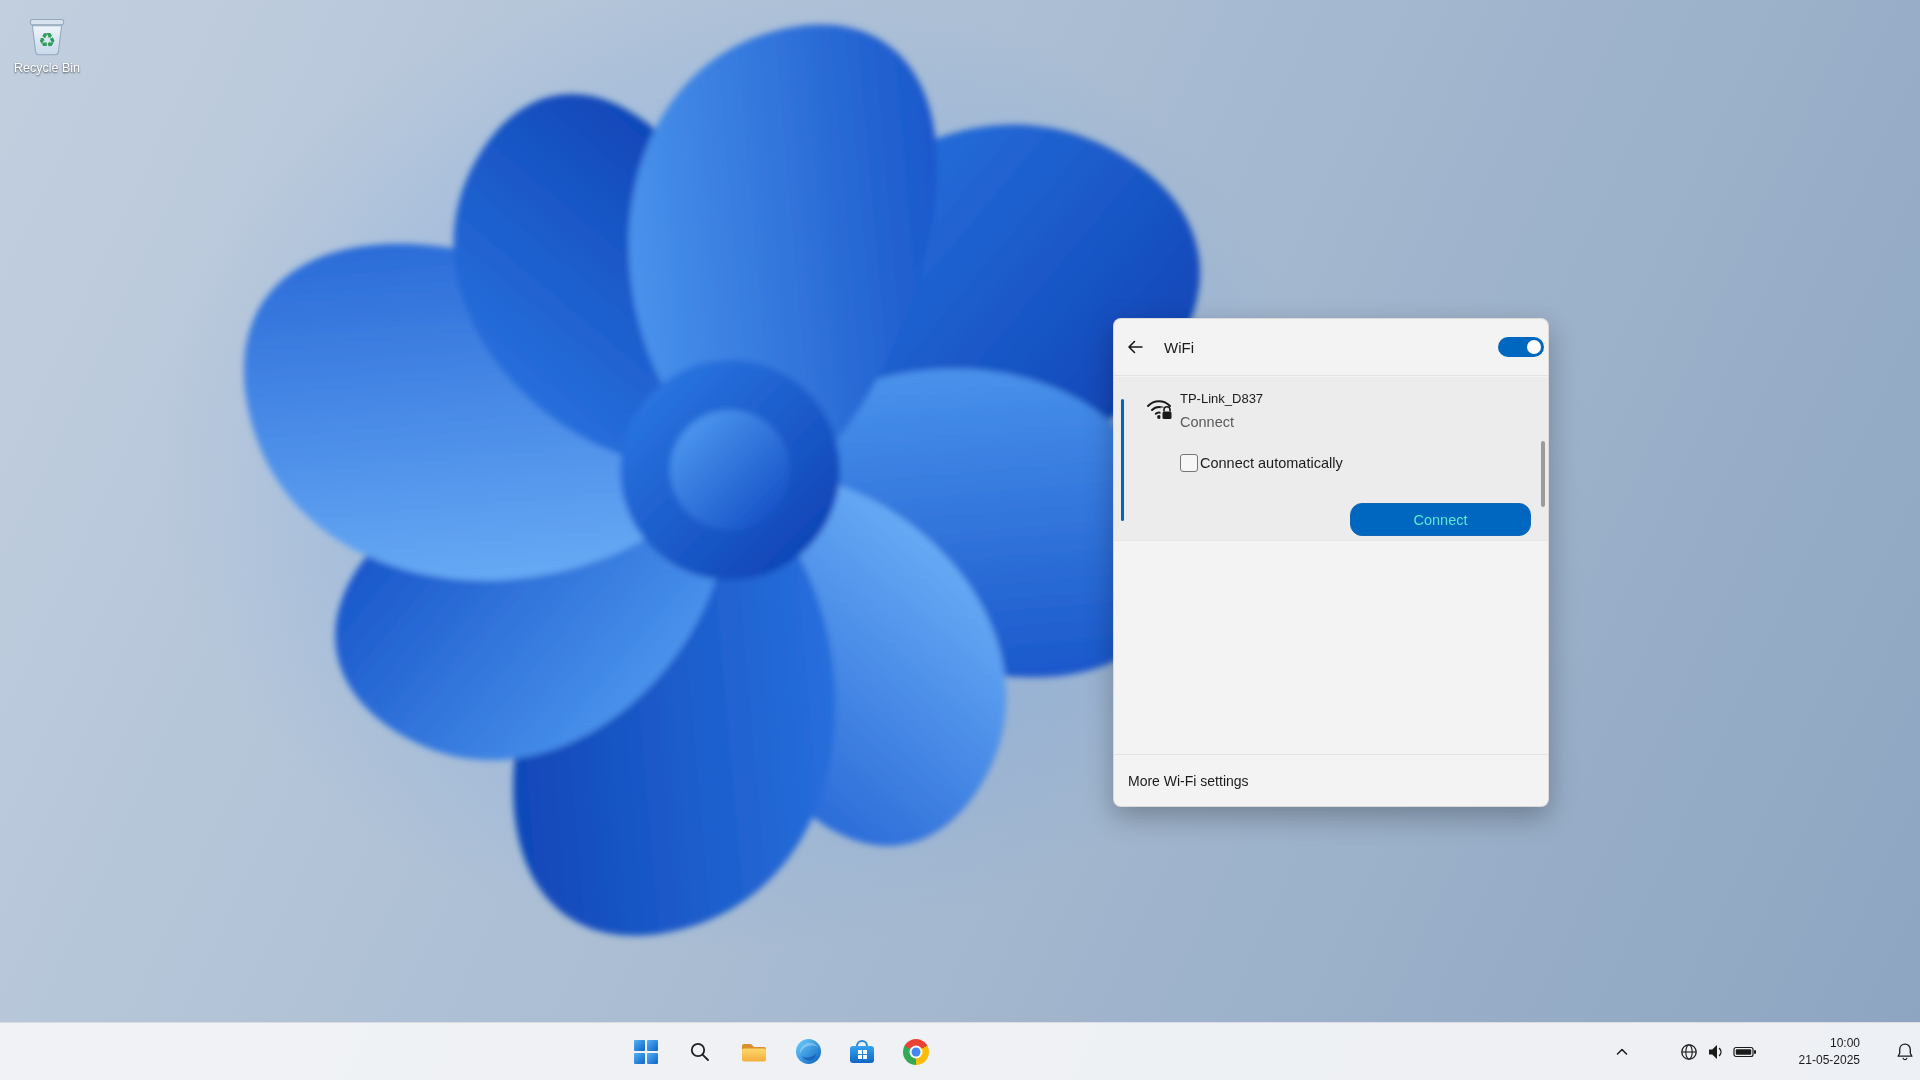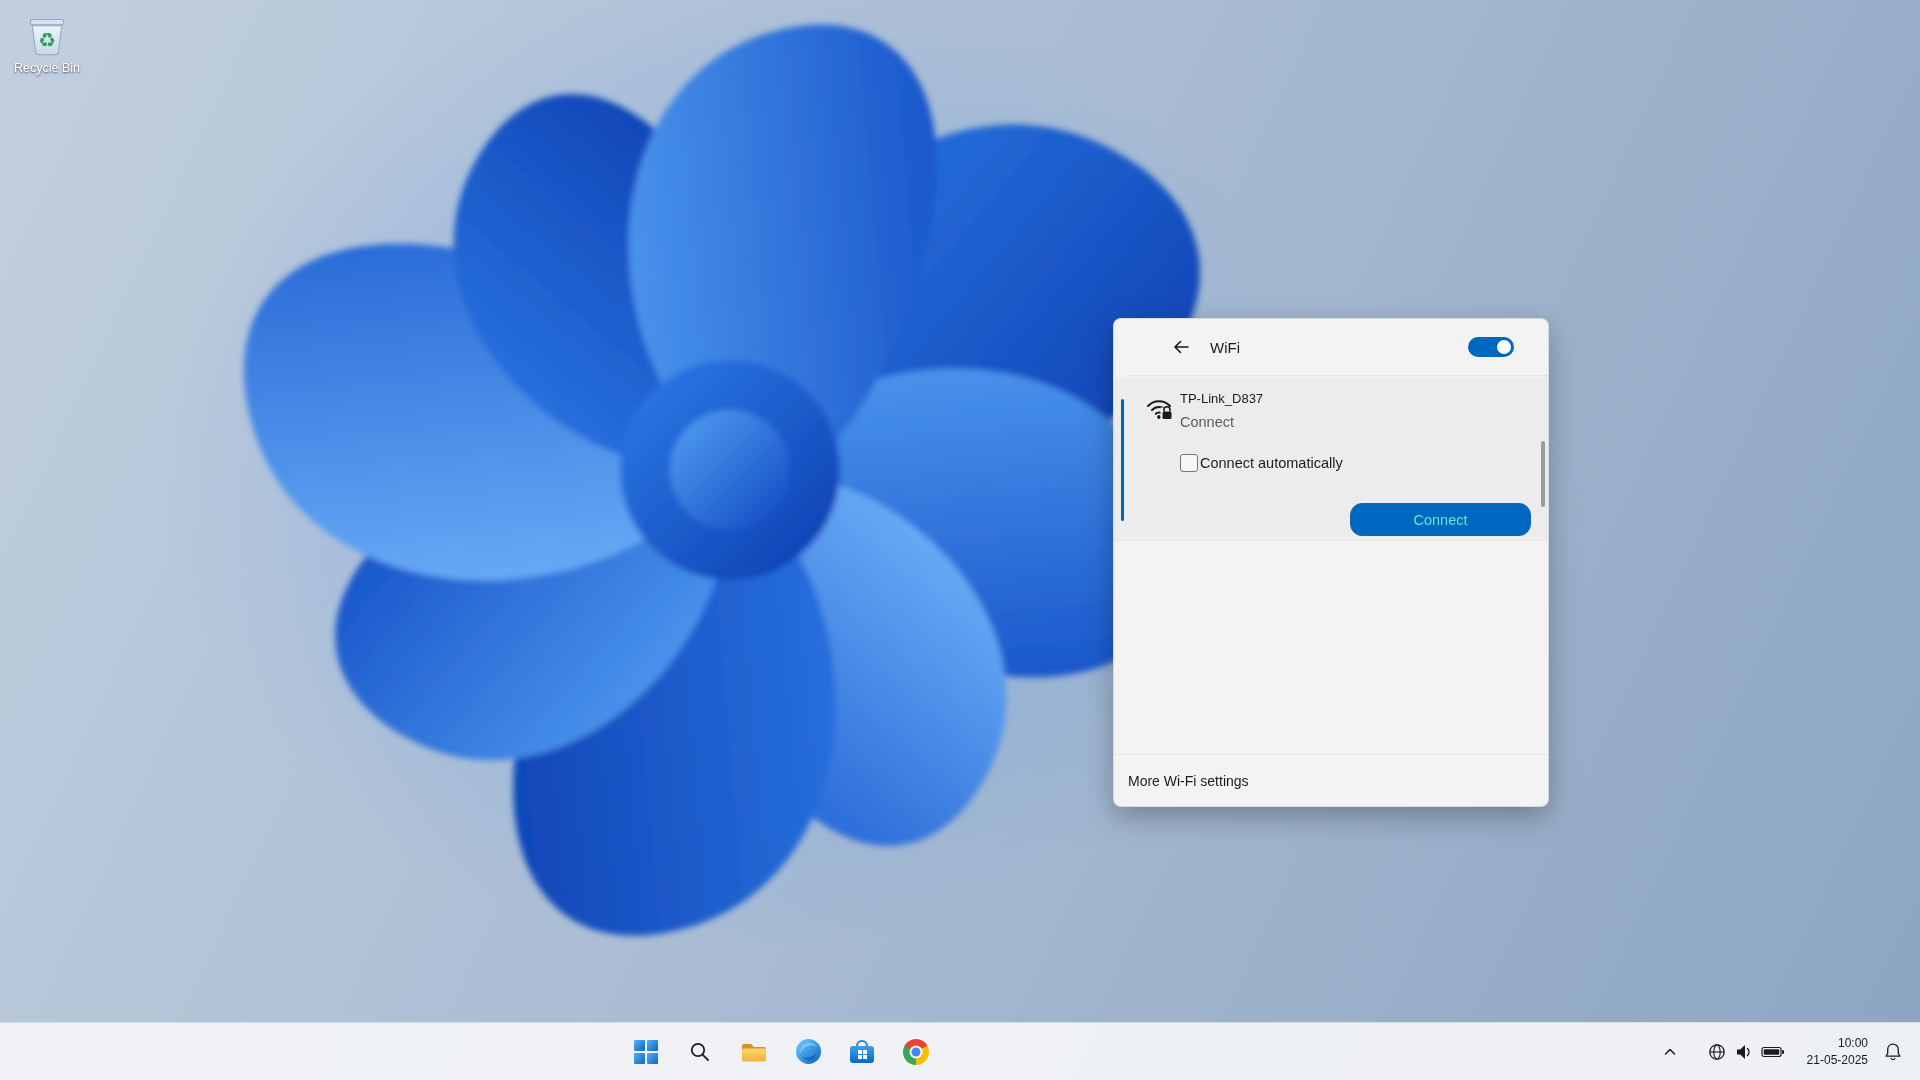--- a/index.html
+++ b/index.html
@@ -27,22 +27,22 @@
   }
 
   
   .wifi-panel {
     position:absolute; left:1113px; top:318px; width:436px; height:489px;
     background:#f3f3f3; border:1px solid rgba(0,0,0,.10); border-radius:8px;
     box-shadow:0 10px 28px rgba(0,0,0,.28);
     overflow:hidden;
   }
   .wifi-header {
-    position:absolute; left:16px; right:0; top:0; height:57px;
-    display:flex; align-items:center; padding:0 34px;
+    position:absolute; left:0; right:0; top:0; height:57px;
+    display:flex; align-items:center; padding:0 4px;
     border-bottom:1px solid #e3e3e3;
   }
   .back-btn {
     width:34px; height:34px; border:none; background:transparent; border-radius:4px;
     display:flex; align-items:center; justify-content:center; cursor:pointer;
   }
   .wifi-title { margin-left:12px; font-size:15px; color:#1b1b1b; }
   .toggle {
     margin-left:auto; width:46px; height:20px; border-radius:10px;
     background:#0067c0; position:relative; cursor:pointer;
@@ -128,21 +128,21 @@
     position:absolute; left:50%; top:50%; transform:translate(-50%,-50%);
     width:13px; height:13px; border-radius:50%; background:#ffffff;
   }
   .chrome-glyph .core {
     position:absolute; left:50%; top:50%; transform:translate(-50%,-50%);
     width:9px; height:9px; border-radius:50%; background:#4285f4;
   }
 
   .taskbar-right {
     position:absolute; right:0; top:0; height:100%;
-    display:flex; align-items:center; padding-right:12px;
+    display:flex; align-items:center; padding-right:0;gap:20px;
   }
   .chevron-btn, .bell-btn {
     width:30px; height:30px; border:none; background:transparent; border-radius:4px;
     display:flex; align-items:center; justify-content:center; cursor:pointer;
   }
   .tray-group {
     display:flex; align-items:center; gap:8px; padding:6px 8px; margin-left:14px;
     border-radius:5px; cursor:pointer;
   }
   .clock {

